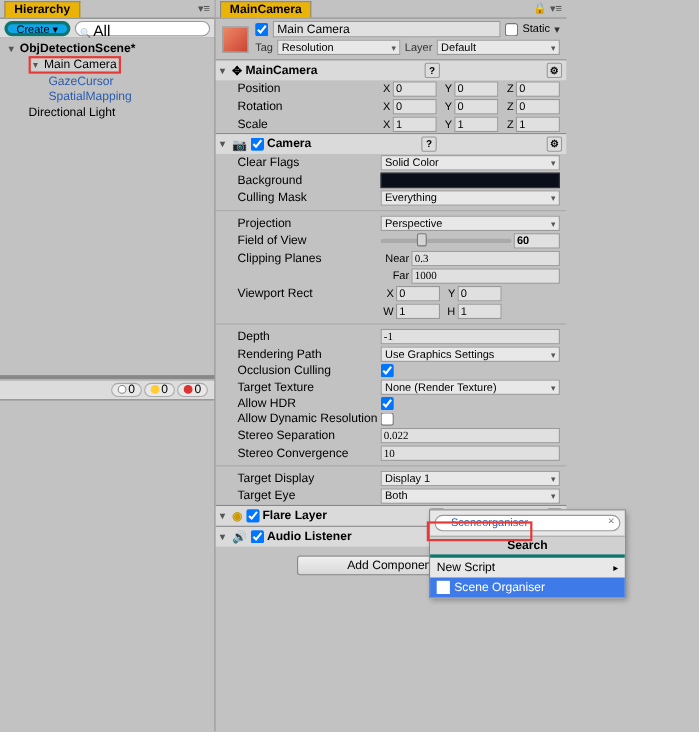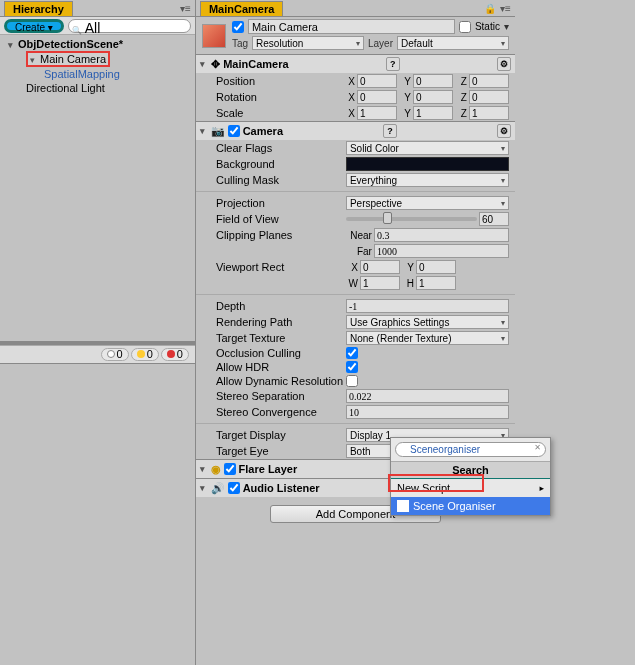--- a/index.html
+++ b/index.html
@@ -47,27 +47,27 @@
 .num { background:#e0e0e0; border:1px solid #999; padding:0 2px; font-size:10px; height:14px; width:40px; }
 .num.wide { flex:1; width:auto;font-family:Liberation Serif, serif;}
 .color-swatch { flex:1; height:14px; border:1px solid #333; background:#0a0d1a;}
 .slider { flex:1; height:4px; background:#aaa; position:relative; border-radius:2px;}
 .slider .thumb { position:absolute; width:9px; height:12px; background:#d4d4d4; border:1px solid #777; top:-5px; border-radius:2px;}
 .hr { border-top:1px solid #aaa; margin: 3px 0;}
 
 .add-btn-section { padding: 8px; text-align:center; position: relative; }
 .add-btn { background: linear-gradient(#f0f0f0,#d8d8d8); border:1px solid #888; border-radius:3px; padding: 2px 45px; cursor:pointer;}
 .hb1 { left: 384px; top: 413px; width: 194px; height: 103px; pointer-events:none;}
-.popup { position:absolute; left: 390px; top: 437px; width: 161px; background:#e8e8e8; border:1px solid #888; box-shadow: 2px 2px 5px rgba(0,0,0,.3); z-index:10;}
+.popup { position:absolute; left: 390px; top: 463px; width: 179px; background:#e8e8e8; border:1px solid #888; box-shadow: 2px 2px 5px rgba(0,0,0,.3); z-index:10;}
 .popup .search-row { padding: 4px; }
 .popup .search-fld { width:100%; background:#fff; border:1px solid #999; border-radius:8px; padding:1px 16px 1px 14px; font-size:10px; position:relative; color:#2a5db0;}
 .popup .search-wrap { position: relative;}
 .popup .search-wrap::before { content:"🔍"; position:absolute; left:4px; top:1px; font-size:8px; opacity:.5;}
 .popup .search-wrap::after { content:"✕"; position:absolute; right:5px; top:1px; font-size:8px; color:#888; cursor:pointer;}
-.popup .cat { background:#d0d0d0; text-align:center; font-weight:bold; padding:2px; border-top:1px solid #aaa; border-bottom:1px solid #0f766e;}
+.popup .cat { background:#d0d0d0; text-align:center; font-weight:bold; padding:2px; border-top:1px solid #aaa; border-bottom:3px solid #0f766e;}
 .popup .item { padding: 3px 6px; cursor:pointer; display:flex; align-items:center; position:relative;}
 .popup .item.sel { background:#3e7ae8; color:#fff;}
 .popup .item .iico { width:12px; height:12px; margin-right:4px; background:#2a5db0;}
 .popup .item.sel .iico { background:#fff;}
 .popup .item.sub::after { content:"▸"; position:absolute; right:6px; font-size:9px;}
 .hb2 { border: 2px solid #e53935; position:absolute; pointer-events:none; z-index:11;}
 </style>
 </head>
 <body>
 
@@ -77,20 +77,21 @@
     <span class="menu">▾≡</span>
   </div>
   <div class="toolbar">
     <span class="btn">Create ▾</span>
     <span class="search" contenteditable="true" style="">All</span>
   </div>
   <div class="tree">
     <div class="tree-item foldout open" style="font-weight:bold;"><span>ObjDetectionScene*</span></div>
     <div class="indent1">
       <div><span class="tree-item sel foldout open">Main Camera</span></div>
+      <div class="tree-item link indent1">GazeCursor</div>
       <div class="tree-item link indent1">SpatialMapping</div>
       <div class="tree-item">Directional Light</div>
     </div>
   </div>
   <div style="height:4px; background:#888;"></div>
   <div class="status">
     <span class="pill">
         <span class="ico" style="background:#fff;border:1px solid #888;"></span>
         <span>0</span>
       </span>
@@ -205,21 +206,21 @@
           <div class="ctrls">
             <span class="drop">Perspective</span>
           </div>
         </div>
       <div class="row">
           <span class="lbl">Field of View</span>
           <div class="ctrls">
             <div class="slider">
               <div class="thumb" style="left:28%"></div>
             </div>
-            <input class="num" style="width: 30px;" value="60">
+            <input class="num" style="width: 42px; font-weight: bold;" value="60">
           </div>
         </div>
       <div class="row">
           <span class="lbl">Clipping Planes</span>
           <div class="ctrls">
             <span class="axis-lbl" style="width:26px">Near</span>
             <input class="num wide" value="0.3" style="">
           </div>
         </div>
       <div class="row">
@@ -254,29 +255,29 @@
             <input class="num wide" value="-1" style="">
           </div>
         </div>
       <div class="row">
           <span class="lbl">Rendering Path</span>
           <div class="ctrls">
             <span class="drop">Use Graphics Settings</span>
           </div>
         </div>
       <div class="row">
+          <span class="lbl">Occlusion Culling</span>
+          <div class="ctrls">
+            <input type="checkbox" class="chk" checked="" style="">
+          </div>
+        </div>
+      <div class="row">
           <span class="lbl">Target Texture</span>
           <div class="ctrls">
             <span class="drop">None (Render Texture)</span>
-          </div>
-        </div>
-      <div class="row">
-          <span class="lbl">Occlusion Culling</span>
-          <div class="ctrls">
-            <input type="checkbox" class="chk" checked="" style="">
           </div>
         </div>
       <div class="row">
           <span class="lbl">Allow HDR</span>
           <div class="ctrls">
             <input type="checkbox" class="chk" checked="" style="">
           </div>
         </div>
       <div class="row">
           <span class="lbl">Allow Dynamic Resolution</span>

